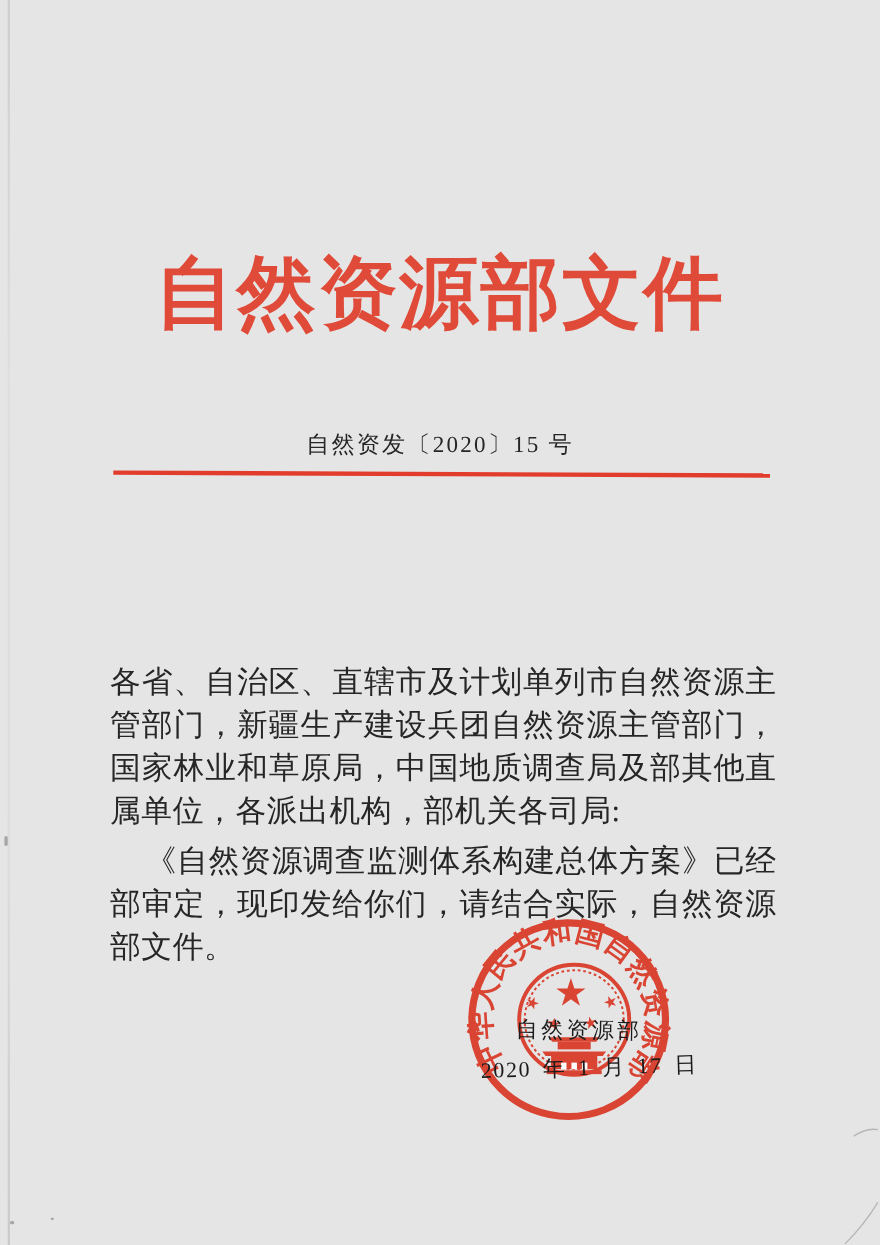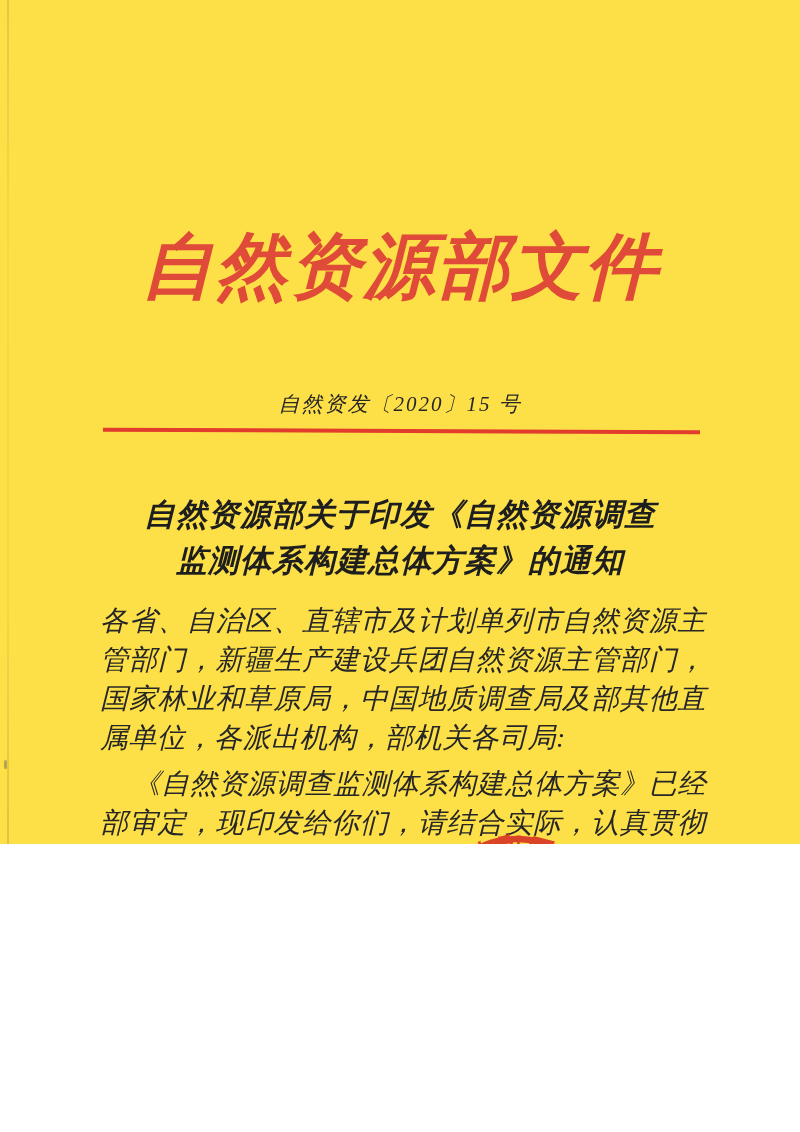--- a/index.html
+++ b/index.html
@@ -5,25 +5,24 @@
   :root{
     --header-red:#e04a38;
     --rule-red:#e23c2c;
     --seal-red:#d93a28;
     --ink:#262626;
   }
   *{margin:0;padding:0;box-sizing:border-box;}
   html,body{background:#ffffff;}
   .page{
     position:relative;
-    width:800px;height:844px;
-    background:#fde047;
+    width:800px;height:1132px;
+    background:#e5e5e5;
     overflow:hidden;
     font-family:"Liberation Serif","DejaVu Serif",serif;
-    font-style:italic;
   }
   
   .page-edge{
     position:absolute;left:7px;top:0;width:2px;height:100%;
     background:linear-gradient(to bottom,rgba(0,0,0,.10),rgba(0,0,0,.03) 30%,rgba(0,0,0,.04) 70%,rgba(0,0,0,.12));
   }
   .header-title{
     position:absolute;top:228px;left:0;width:100%;
     text-align:center;
     font-size:72px;line-height:78px;
@@ -96,28 +95,24 @@
 <div class="page">
 
   <div class="page-edge"></div>
 
   <div class="header-title">自然资源部文件</div>
 
   <div class="doc-number">自然资发〔2020〕15 号</div>
 
   <div class="red-rule"></div>
 
-  <div class="notice-title">
-    <div>自然资源部关于印发《自然资源调查</div>
-    <div>监测体系构建总体方案》的通知</div>
-  </div>
 
   <div class="body-text">
     <p>各省、自治区、直辖市及计划单列市自然资源主管部门，新疆生产建设兵团自然资源主管部门，国家林业和草原局，中国地质调查局及部其他直属单位，各派出机构，部机关各司局:</p>
-    <p class="indented">《自然资源调查监测体系构建总体方案》已经部审定，现印发给你们，请结合实际，认真贯彻落实。</p>
+    <p class="indented">《自然资源调查监测体系构建总体方案》已经部审定，现印发给你们，请结合实际，自然资源部文件。</p>
   </div>
 
   <svg class="seal" viewBox="0 0 190 190">
     <defs>
       <path id="arcPath" d="M 38.7 139 A 71.5 71.5 0 1 1 151.3 139" fill="none"></path>
       <path id="star" d="M0,-1 L0.225,-0.309 L0.951,-0.309 L0.363,0.118 L0.588,0.809 L0,0.382 L-0.588,0.809 L-0.363,0.118 L-0.951,-0.309 L-0.225,-0.309 Z"></path>
     </defs>
 
     <circle class="ring" cx="95" cy="95" r="88" stroke-width="6.5"></circle>
 

